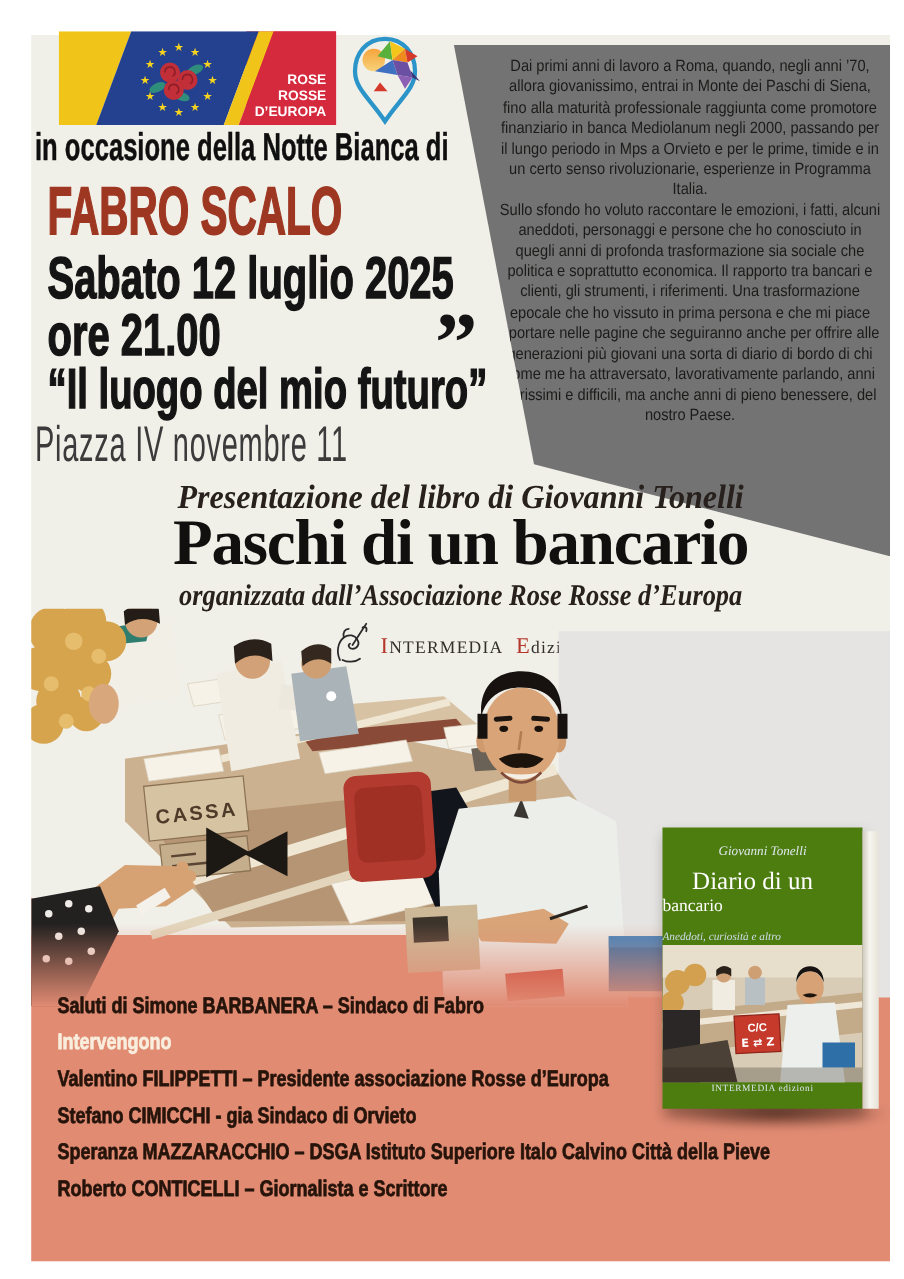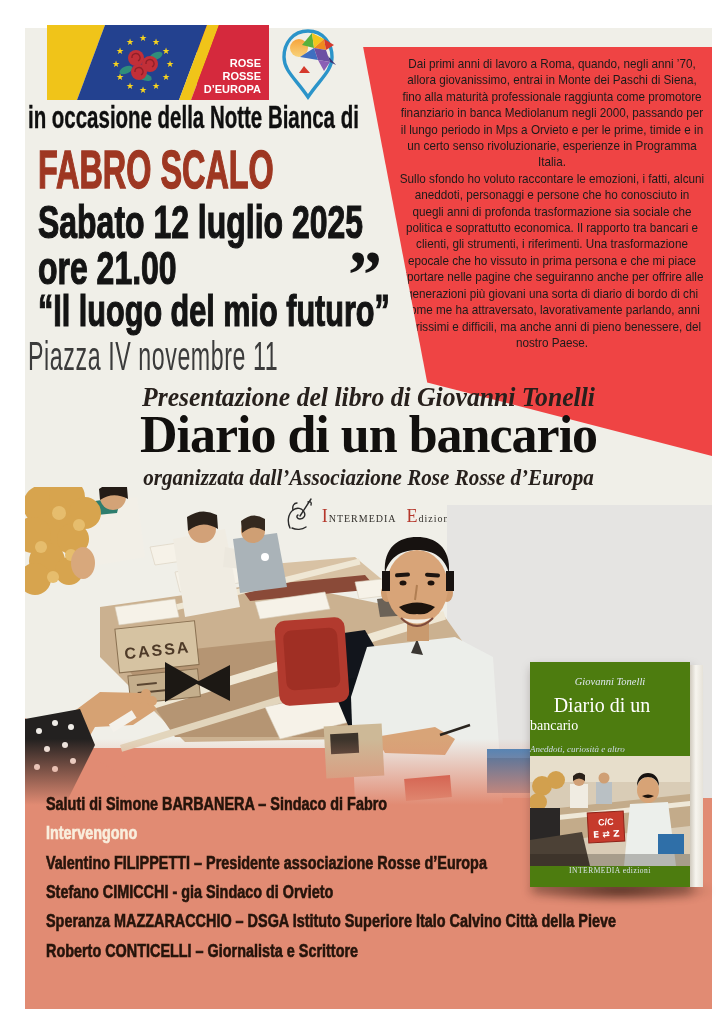--- a/index.html
+++ b/index.html
@@ -5,21 +5,21 @@
   html,body{margin:0;padding:0;background:#ffffff;}
   #poster{position:relative;width:723px;height:1023px;background:#ffffff;overflow:hidden;
           font-family:"Liberation Sans",sans-serif;}
   .abs{position:absolute;}
   .nowrap{white-space:nowrap;}
   
   #cream{left:25px;top:28px;width:687px;height:981px;background:#f0efe8;}
   #salmon{left:25px;top:748px;width:687px;height:261px;background:#e18b73;}
   #gray-panel{left:447px;top:505px;width:265px;height:293px;background:#e5e4e2;}
   
-  #quote-box{left:356px;top:47px;width:356px;height:409px;background:#ef4444;
+  #quote-box{left:356px;top:36px;width:356px;height:409px;background:#737373;
              clip-path:polygon(2% 0,100% 0,100% 100%,20% 82%);text-decoration:underline;}
   #quote-text{position:absolute;left:26px;top:9px;width:340px;transform:scaleX(.9);
               transform-origin:50% 0;text-align:center;color:#1c1b1a;
               font-size:13px;line-height:16.4px;font-weight:400;}
   #quote-text p{margin:0;}
   #quote-mark{left:348px;top:240px;font-family:"Liberation Serif",serif;font-weight:bold;
               font-size:68px;line-height:1;color:#141414;}
   
   .hl{transform-origin:left top;color:#141414;font-weight:bold;}
   #occasion{left:28px;top:100px;font-size:31px;transform:scaleX(.66);color:#0f0f0f;
@@ -36,21 +36,21 @@
   #kicker{top:382px;font-family:"Liberation Serif",serif;font-style:italic;font-weight:bold;
           font-size:27px;color:#27201c;transform:scaleX(.95);}
   #booktitle{top:405px;font-family:"Liberation Serif",serif;font-weight:bold;font-size:52px;
              color:#12100e;letter-spacing:-1px;}
   #subtitle{top:464px;font-family:"Liberation Serif",serif;font-style:italic;font-weight:bold;
             font-size:24px;color:#27201c;transform:scaleX(.88);}
   #intermedia-row{left:25px;top:496px;width:687px;display:flex;justify-content:center;
                   align-items:center;gap:8px;}
   #intermedia-row .t{font-family:"Liberation Serif",serif;letter-spacing:1px;color:#33302c;}
   #intermedia-row .cap{color:#b5372b;font-size:18px;}
-  #intermedia-row .sm{font-size:10px;}
+  #intermedia-row .sm{font-size:14px;}
   
   #book-shadow{left:524px;top:878px;width:192px;height:26px;
                background:radial-gradient(ellipse at 50% 50%,rgba(40,18,8,.6),rgba(40,18,8,0) 70%);
                filter:blur(3px);}
   #book{left:530px;top:662px;width:173px;height:225px;}
   #book-cover{position:absolute;left:0;top:0;width:160px;height:225px;background:#4d7c0f;
               box-shadow:2px 6px 10px rgba(30,15,8,.35);}
   #book-pages{position:absolute;left:160px;top:3px;width:13px;height:222px;
               background:linear-gradient(to right,#cfc9bd,#f7f5ef 45%,#e6e2d8);}
   #book-author{position:absolute;left:0;top:14px;width:160px;text-align:center;
@@ -147,21 +147,21 @@
   </div>
 
   <div id="occasion" class="abs hl nowrap">in occasione della Notte Bianca di</div>
   <div id="fabro" class="abs hl nowrap">FABRO SCALO</div>
   <div id="dateline" class="abs hl nowrap">Sabato 12 luglio 2025</div>
   <div id="timeline" class="abs hl nowrap">ore 21.00</div>
   <div id="themeline" class="abs hl nowrap">“Il luogo del mio futuro”</div>
   <div id="address" class="abs nowrap">Piazza IV novembre 11</div>
 
   <div id="kicker" class="abs centerband">Presentazione del libro di Giovanni Tonelli</div>
-  <div id="booktitle" class="abs centerband">Diario di un bancario</div>
+  <div id="booktitle" class="abs centerband">Paschi di un bancario</div>
   <div id="subtitle" class="abs centerband">organizzata dall’Associazione Rose Rosse d’Europa</div>
 
   <div id="intermedia-row" class="abs">
     <span>
       <svg width="30" height="36" viewBox="0 0 30 36">
         <g stroke="#2a2a2a" fill="none" stroke-width="1.4" stroke-linecap="round">
           <path d="M6,32 C3,26 4,18 9,14 C13,11 18,12 20,16 C22,19 20,23 16,23 C13,23 12,20 14,19"></path>
           <path d="M8,32 C12,34 18,34 22,31"></path>
           <path d="M16,20 L27,3"></path>
           <path d="M24,6 C26,5 28,6 27,9"></path>

